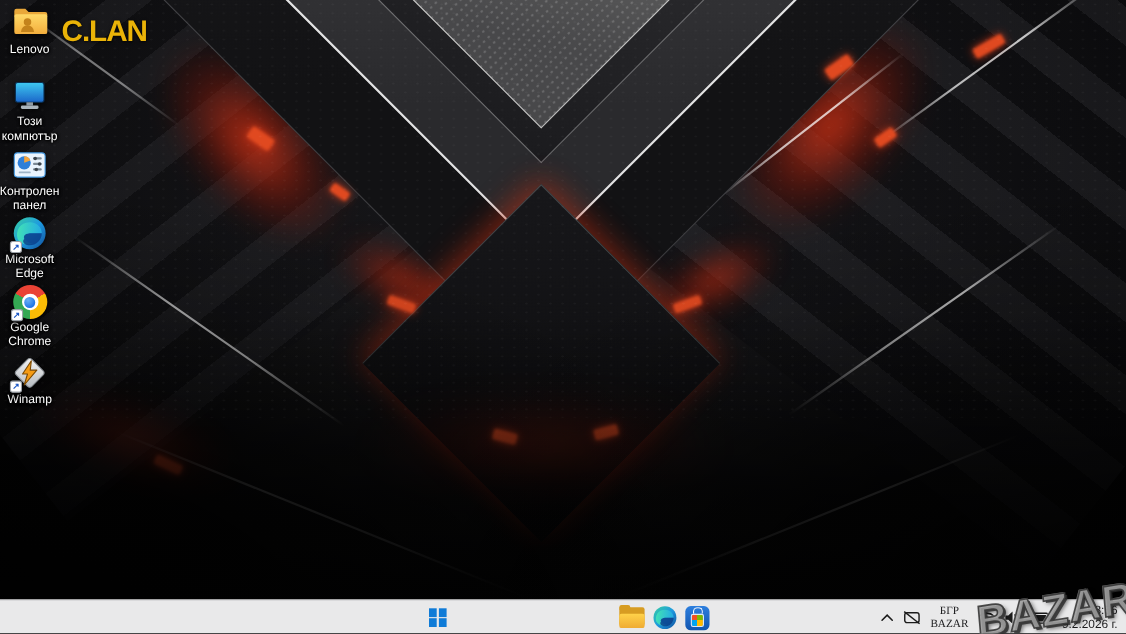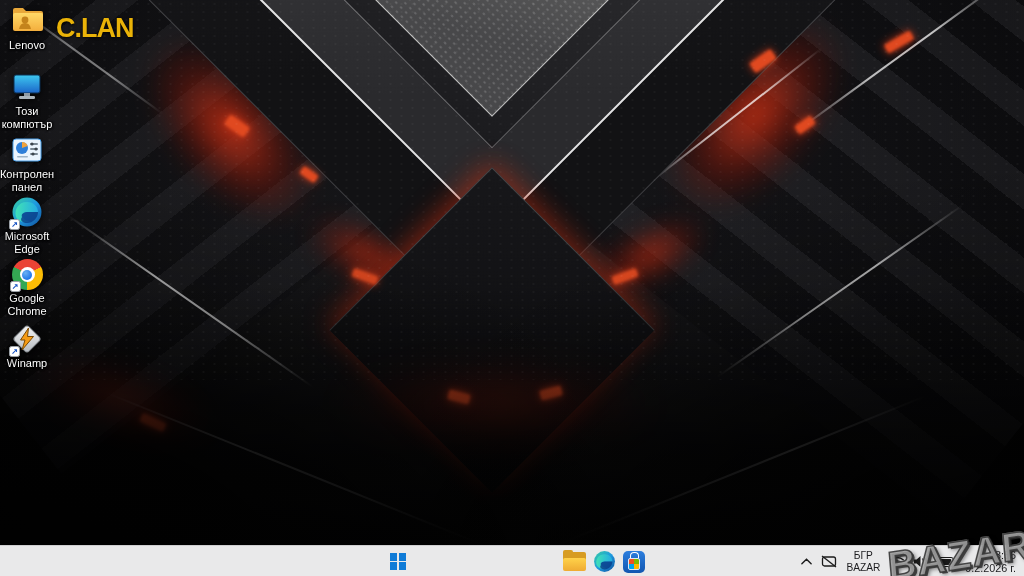--- a/index.html
+++ b/index.html
@@ -88,21 +88,21 @@
   .fe-folder .fr { position:absolute; left:0; bottom:0; width:23px; height:13px; border-radius:2px;
     background:linear-gradient(180deg,#ffd24a,#efab33); }
   .store-bag { position:relative; width:22px; height:22px; border-radius:5px;
     background:linear-gradient(180deg,#2c7ede,#1256b0); }
   .store-bag .hd { position:absolute; top:1.5px; left:6.5px; width:9px; height:6px;
     border:1.6px solid #fff; border-bottom:none; border-radius:4px 4px 0 0; }
   .store-bag .ms { position:absolute; left:6px; top:8px; width:10px; height:10px; border-radius:1px;
     background:conic-gradient(#7fba00 0 90deg, #ffb900 0 180deg, #00a4ef 0 270deg, #f25022 0 360deg);
     outline:1px solid rgba(255,255,255,.85); }
   .tray { position:absolute; right:0; top:0; height:31px; display:flex; align-items:center; }
-  .tray-item { display:flex; align-items:center; justify-content:center; height:27px; border-radius:4px; padding:0 4px; }
+  .tray-item { display:flex; align-items:center; justify-content:center; height:27px; border-radius:4px; padding:0 4px;font-family:Liberation Serif, serif; }
   .lang { text-align:center; font-size:10.2px; line-height:11.5px; color:#1c1c1e; padding:0 5px; }
   .clock { text-align:right; font-size:10.8px; line-height:12.5px; color:#1c1c1e; padding:0 8px 0 5px; }
 </style>
 </head>
 <body>
 
 <svg width="0" height="0" style="position:absolute">
   <defs>
     <linearGradient id="eg1" x1="0" y1="0" x2="1" y2="1">
       <stop offset="0" stop-color="#37d0a0"></stop>

